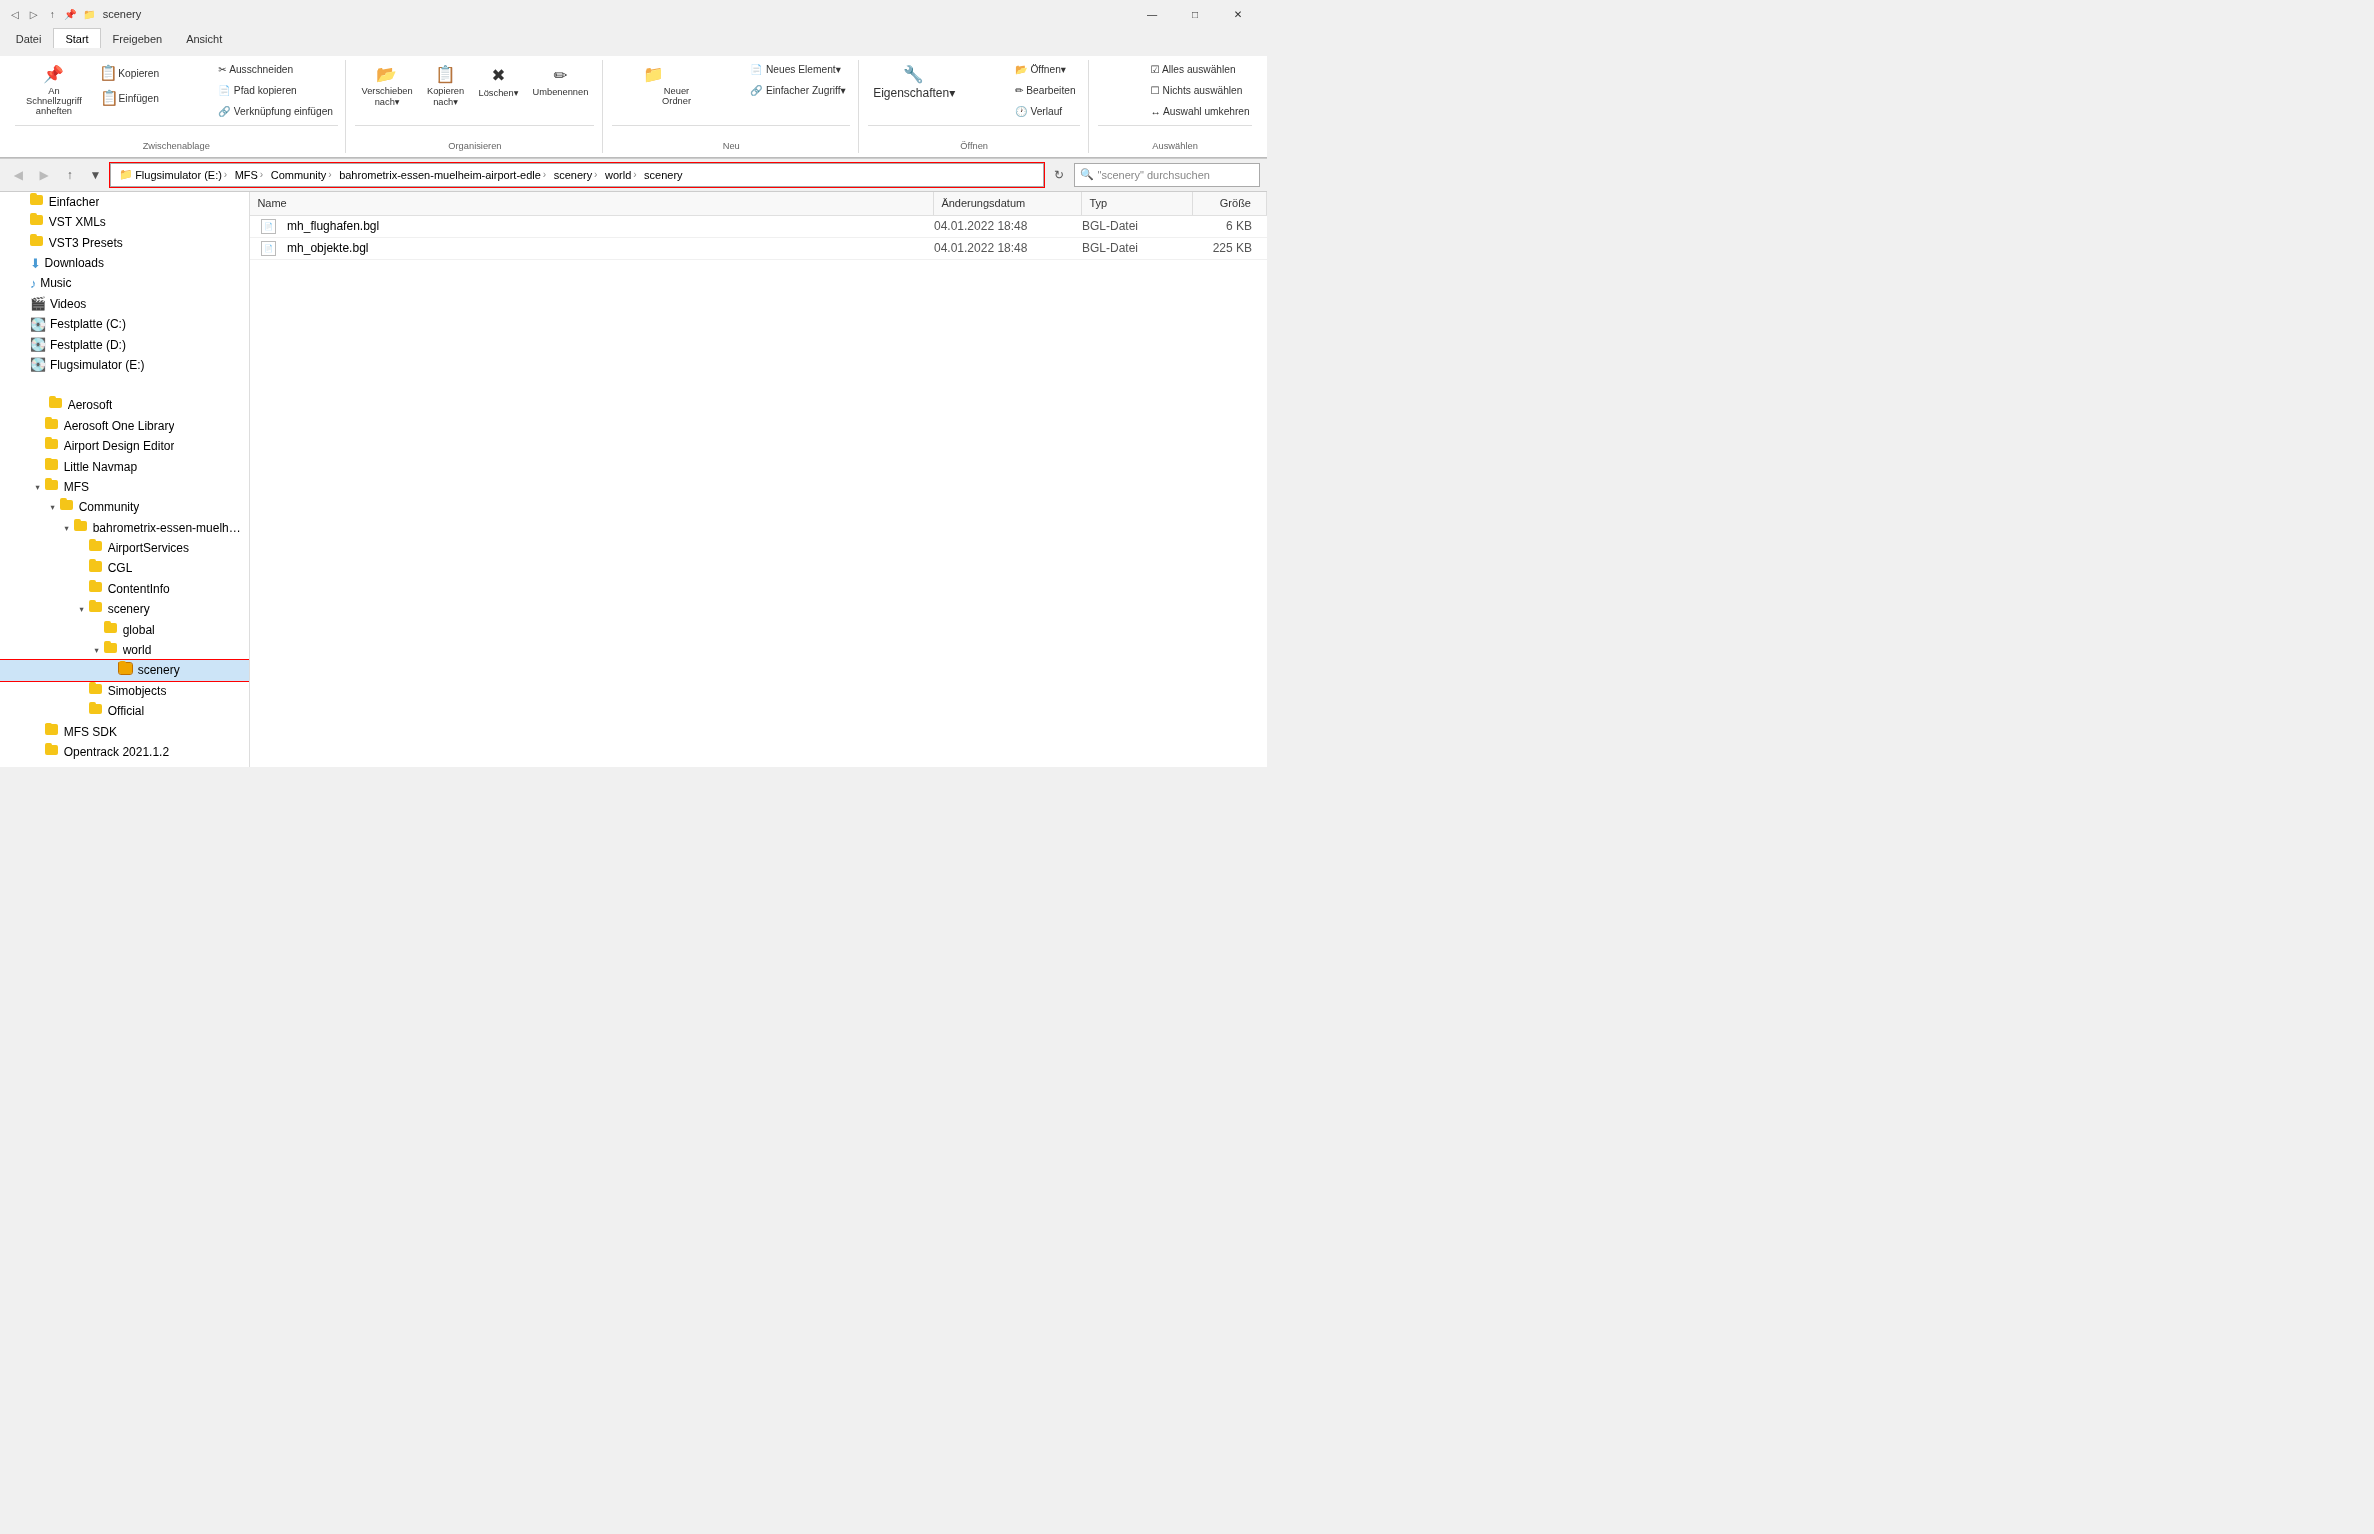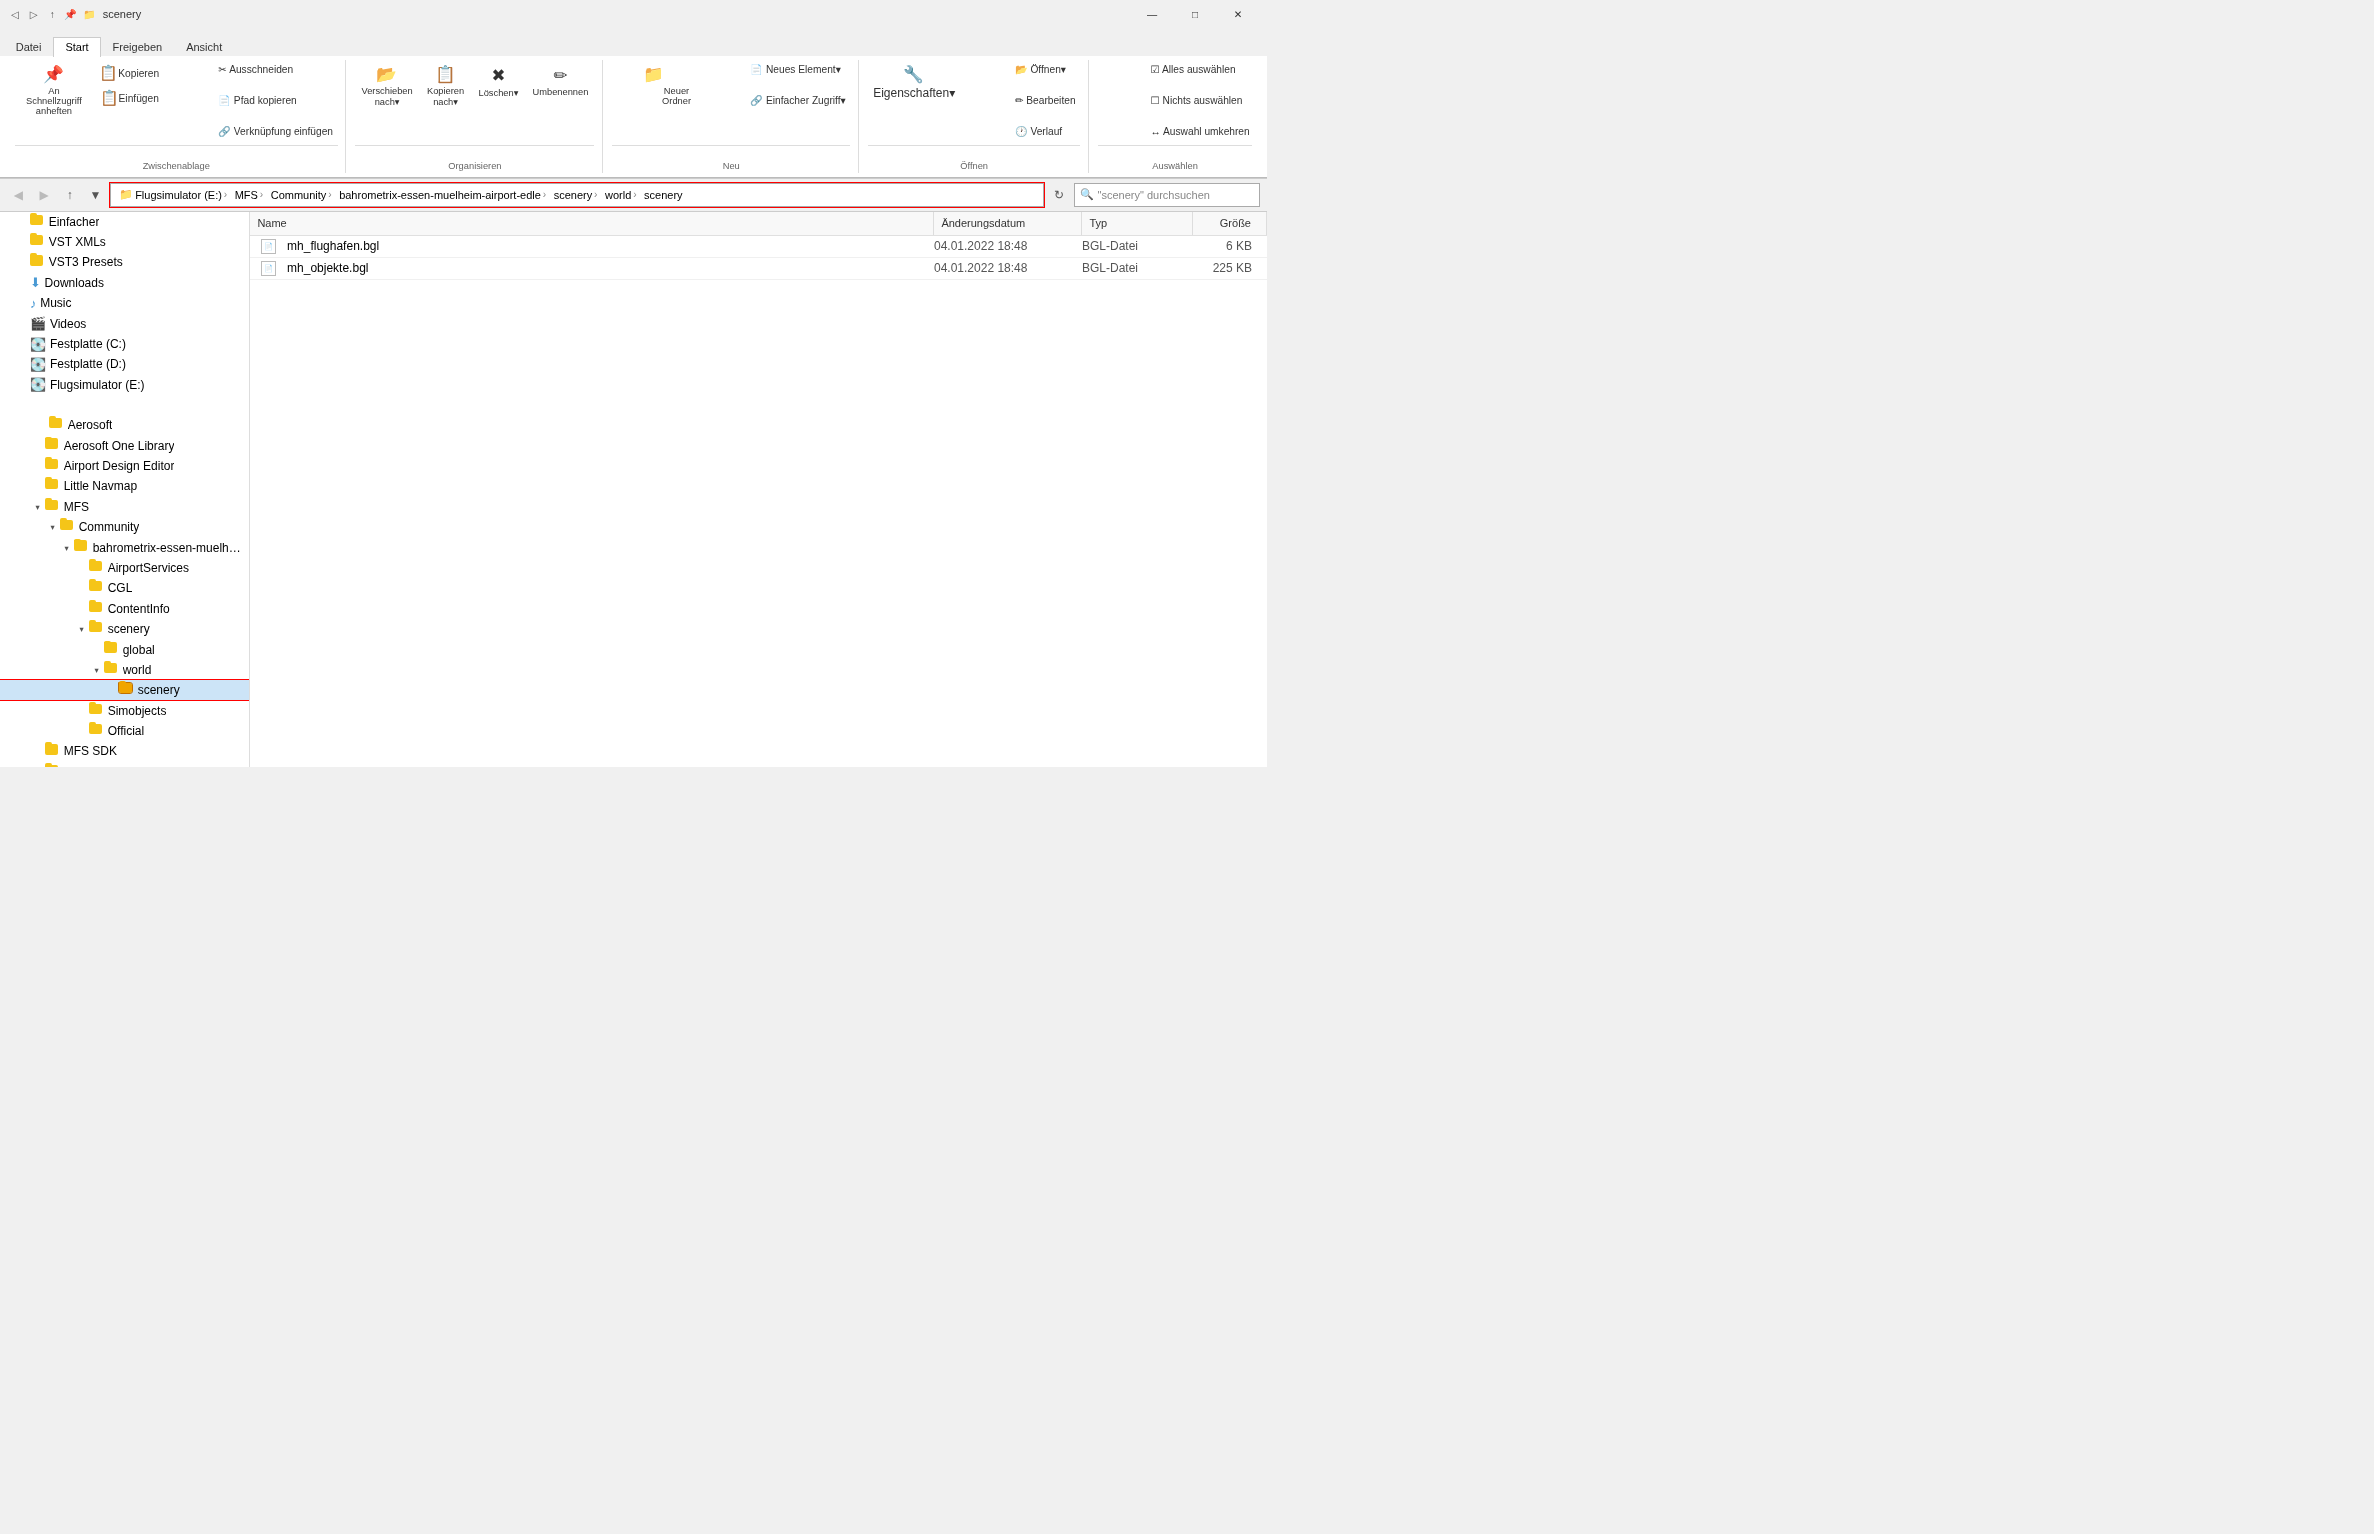--- a/index.html
+++ b/index.html
@@ -16,21 +16,21 @@
     }
     .title-bar-left { display: flex; align-items: center; gap: 5.6px; }
     .title-bar-icons { display: flex; gap: 3.7px; }
     .tb-icon { width: 15px; height: 15px; display: flex; align-items: center; justify-content: center; font-size: 10.2px; color: #555; }
     .title-bar-title { font-size: 11px; color: #333; }
     .title-bar-controls { display: flex; }
     .tc-btn { width: 43px; height: 28px; display: flex; align-items: center; justify-content: center; font-size: 10.2px; cursor: pointer; color: #333; }
 
     
     .ribbon { background: #f0f0f0; border-bottom: 0.9px solid #ccc; }
-    .ribbon-tabs { display: flex; height: 28px; align-items: flex-end; padding: 0 3.7px; }
+    .ribbon-tabs { display: flex; height: 28px; align-items: flex-start; padding: 0 3.7px; }
     .ribbon-tab {
       padding: 3.7px 11px;
       font-size: 11px;
       cursor: pointer;
       border: 0.9px solid transparent;
       border-bottom: none;
       margin-bottom: -0.9px;
       color: #333;
     }
     .ribbon-tab.active {
@@ -83,21 +83,21 @@
       align-items: center;
       gap: 2.8px;
       padding: 1.9px 3.7px;
       font-size: 10.2px;
       cursor: pointer;
       border: 0.9px solid transparent;
       border-radius: 1.9px;
       color: #333;
       white-space: nowrap;
     }
-    .ribbon-small-group { display: flex; flex-direction: column; gap: 14px; justify-content: center; margin-left: 48px; }
+    .ribbon-small-group { display: flex; flex-direction: column; gap: 4px; justify-content: center; margin-left: 48px; }
 
     
     .address-bar {
       height: 33px;
       background: #f0f0f0;
       display: flex;
       align-items: center;
       padding: 0 7.4px;
       gap: 3.7px;
       border-bottom: 0.9px solid #ccc;

